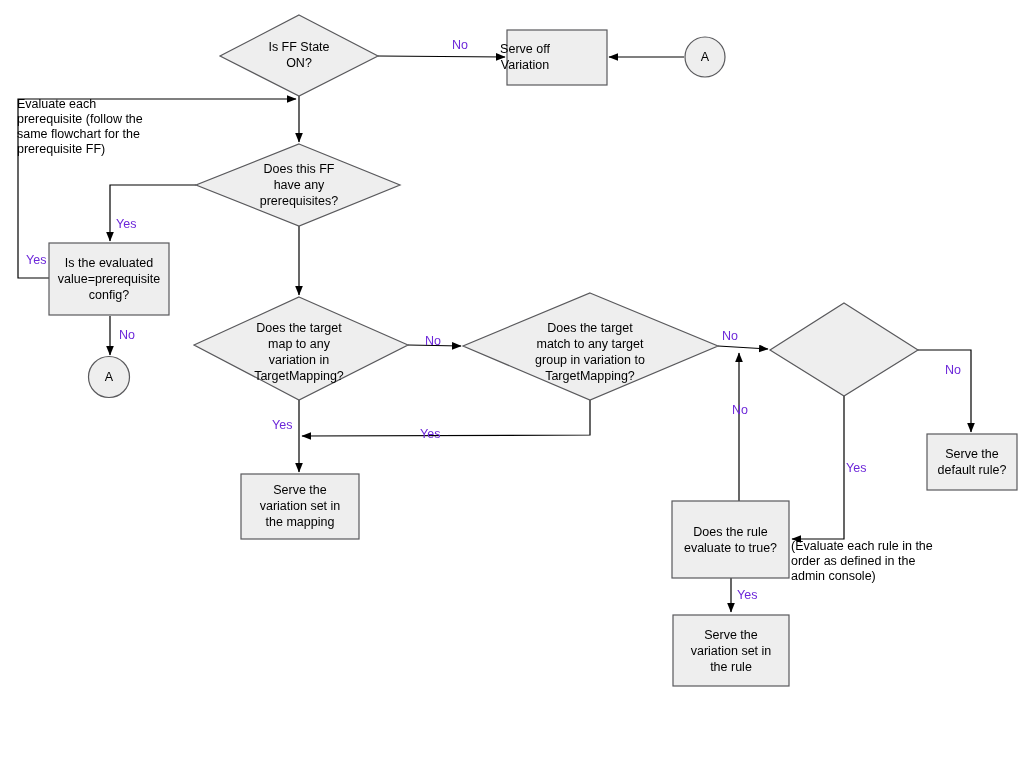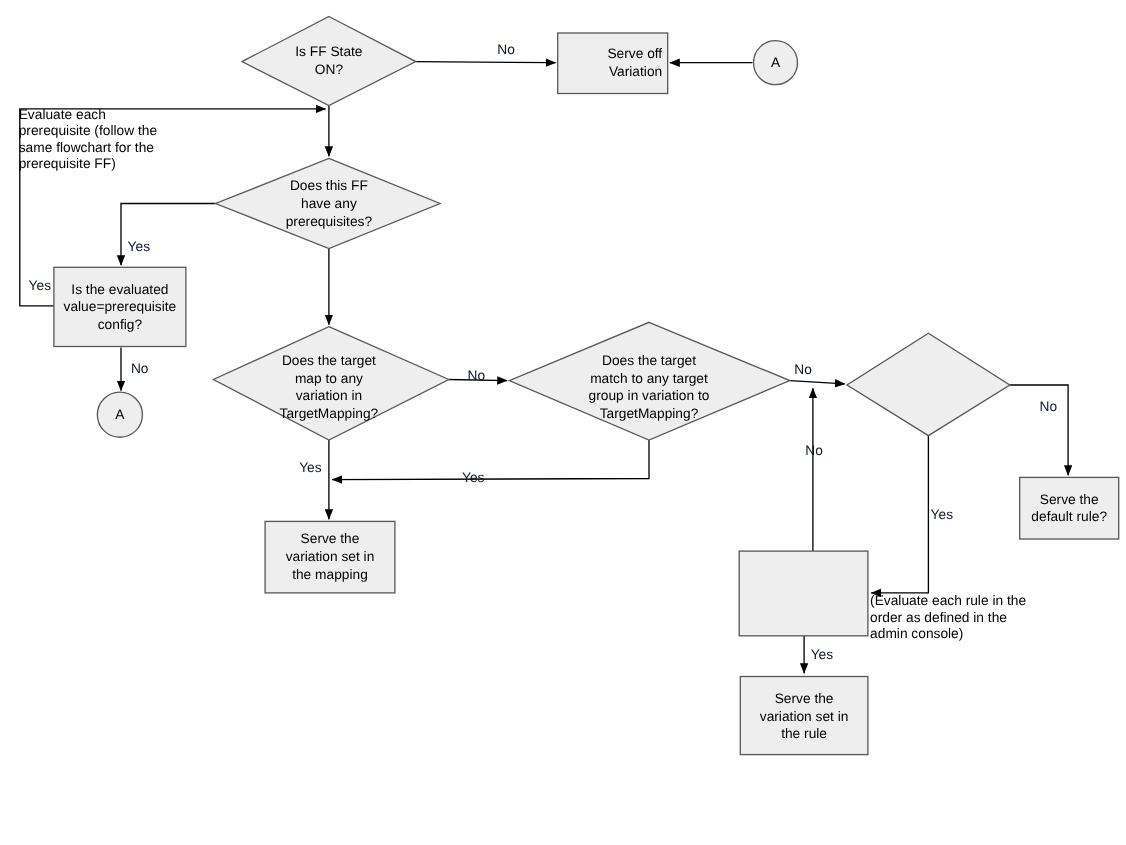--- a/index.html
+++ b/index.html
@@ -43,21 +43,21 @@
     font-size: 12.5px;
     line-height: 16px;
     color: #000000;
     pointer-events: none;
     white-space: pre-line;
   }
   .edge-label {
     position: absolute;
     font-size: 12.5px;
     line-height: 15px;
-    color: #0f172a;
+    color: #6d28d9;
     white-space: nowrap;
   }
   .note-text {
     position: absolute;
     font-size: 12.5px;
     line-height: 15px;
     color: #000000;
     white-space: pre-line;
   }
 </style>
@@ -129,21 +129,21 @@
     <rect class="shape-fill" x="927" y="434" width="90" height="56"></rect>
 
     <rect class="shape-fill" x="672" y="501" width="117" height="77"></rect>
 
     <rect class="shape-fill" x="673" y="615" width="116" height="71"></rect>
   </svg>
 
   <div class="node-text" style="left:229px; top:39px; width:140px;">Is FF State
 ON?</div>
 
-  <div class="node-text" style="left:512px; top:41px; width:90px;text-align:right;">Serve off
+  <div class="node-text" style="left:480px; top:41px; width:90px;">Serve off
 Variation</div>
 
   <div class="node-text" style="left:685px; top:49px; width:40px;">A</div>
 
   <div class="node-text" style="left:51px; top:255px; width:116px;">Is the evaluated
 value=prerequisite
 config?</div>
 
   <div class="node-text" style="left:229px; top:161px; width:140px;">Does this FF
 have any
@@ -162,20 +162,22 @@
 TargetMapping?</div>
 
 
   <div class="node-text" style="left:243px; top:482px; width:114px;">Serve the
 variation set in
 the mapping</div>
 
   <div class="node-text" style="left:929px; top:446px; width:86px;">Serve the
 default rule?</div>
 
+  <div class="node-text" style="left:674px; top:524px; width:113px;">Does the rule
+evaluate to true?</div>
 
   <div class="node-text" style="left:675px; top:627px; width:112px;">Serve the
 variation set in
 the rule</div>
 
   <div class="edge-label" style="left:452px; top:38px;">No</div>
 
   <div class="edge-label" style="left:116px; top:217px;">Yes</div>
 
   <div class="edge-label" style="left:26px; top:253px;">Yes</div>

